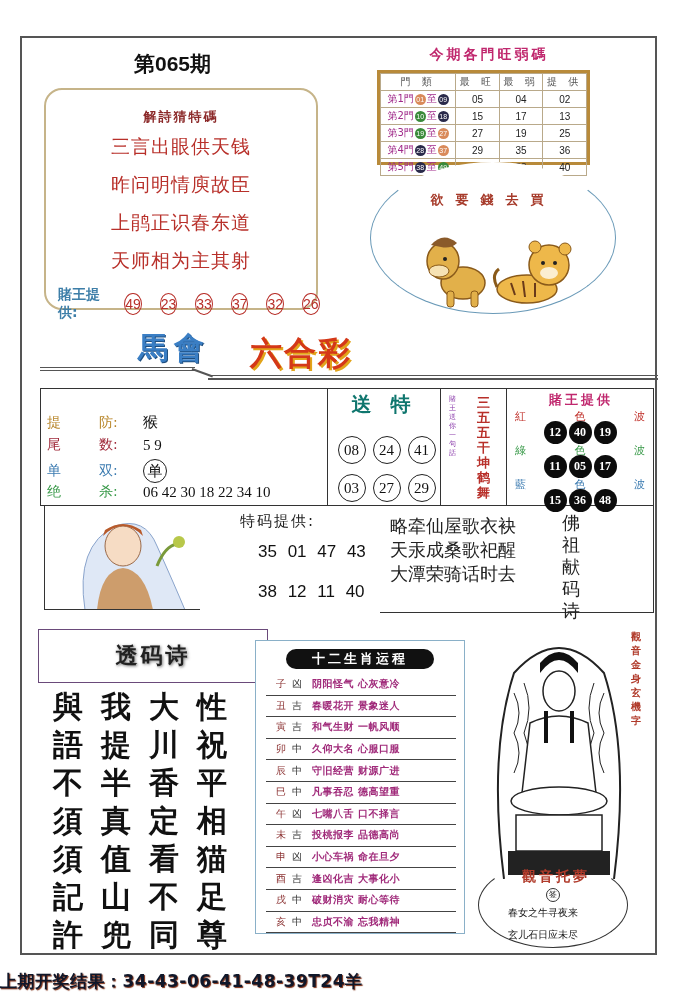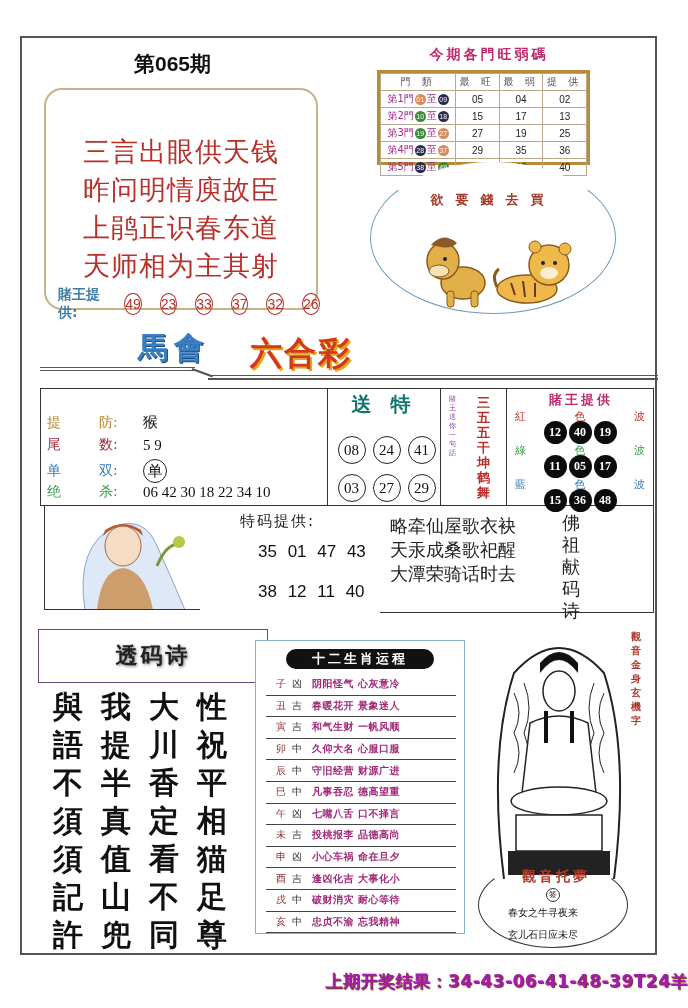--- a/index.html
+++ b/index.html
@@ -7,21 +7,21 @@
   body { position: relative; font-family: "DejaVu Sans", sans-serif; color: #111; }
   .abs { position: absolute; }
   .frame { left: 20px; top: 36px; width: 637px; height: 919px; border: 2px solid #555; background: #fff; }
 
   
   .issue { left: 134px; top: 50px; font-size: 21px; font-weight: bold; color: #111; font-family: "Liberation Sans", sans-serif; }
 
   
   .poem-box { left: 44px; top: 88px; width: 274px; height: 222px; border: 2px solid #c6b489; border-radius: 18px; background: #fff; }
   .poem-title { position: absolute; left: 0; right: 0; top: 18px; text-align: center; font-size: 13px; font-weight: bold; color: #8c2a2a; letter-spacing: 2px; }
-  .poem-line { position: absolute; left: 0; right: 0; text-align: center; font-size: 27px; color: #b8302a; letter-spacing: 1px; font-family: Liberation Serif, serif; }
+  .poem-line { position: absolute; left: 0; right: 0; text-align: center; font-size: 19px; color: #b8302a; letter-spacing: 1px; font-family: Liberation Serif, serif; }
   .poem-provider { position: absolute; left: 12px; top: 196px; display: flex; align-items: center; gap: 18px; }
   .poem-provider .lbl { font-size: 14px; color: #3d7ea8; font-weight: bold; margin-right: 2px; }
   .ring { display: inline-flex; align-items: center; justify-content: center; width: 22px; height: 22px; border: 1.3px solid #b8302a; border-radius: 50%; color: #b8302a; font-size: 14px; font-family: "Liberation Sans", sans-serif; }
 
   
   .st-title { left: 378px; top: 46px; width: 222px; text-align: center; font-size: 14px; font-weight: bold; color: #c0286e; letter-spacing: 3px; }
   .st-table { left: 377px; top: 70px; width: 213px; height: 95px; border: 3px solid #b88a3a; background: #fff; }
   .st-table table { width: 100%; height: 100%; border-collapse: collapse; font-size: 10px; }
   .st-table th, .st-table td { border: 1px solid #b9a98a; text-align: center; padding: 0; height: 17px; }
   .st-table th { color: #555; font-weight: normal; letter-spacing: 4px; }
@@ -77,30 +77,31 @@
   
   .gy-r { left: 484px; top: 633px; width: 150px; height: 246px; }
   .gy-vert { left: 631px; top: 630px; width: 14px; font-size: 10px; color: #b03a2a; line-height: 14px; font-weight: bold; }
   .gy-oval { left: 478px; top: 862px; width: 150px; height: 86px; border: 1.5px solid #333; border-radius: 50%; border-top-color: transparent; }
   .gy-dream { left: 522px; top: 868px; font-size: 14px; color: #b03a2a; font-weight: bold; letter-spacing: 3px; }
   .gy-stamp { left: 546px; top: 888px; width: 14px; height: 14px; border: 1px solid #333; border-radius: 50%; font-size: 8px; text-align: center; line-height: 12px; }
   .gy-l1 { left: 508px; top: 906px; font-size: 10px; color: #111; font-family: "DejaVu Serif", serif; }
   .gy-l2 { left: 508px; top: 928px; font-size: 10px; color: #111; font-family: "DejaVu Serif", serif; }
 
   
-  .footer { left: 0; top: 970px; width: 688px; text-align: right; font-size: 17px; font-weight: bold; color: #a21caf; text-shadow: 1px 1px 1px #7a2a10; letter-spacing: 0.5px; font-family: "DejaVu Sans", sans-serif; }
+  .footer { left: 0; top: 970px; width: 688px; text-align: left; font-size: 17px; font-weight: bold; color: #0f172a; text-shadow: 1px 1px 1px #7a2a10; letter-spacing: 0.5px; font-family: "DejaVu Sans", sans-serif; }
 </style>
 </head>
 <body>
 
 <div class="abs frame"></div>
 
 <div class="abs issue">第065期</div>
 
 <div class="abs poem-box">
+  <div class="poem-title">解詩猜特碼</div>
   <div class="poem-line" style="top:44px">三言出眼供天钱</div>
   <div class="poem-line" style="top:82px">昨问明情庾故臣</div>
   <div class="poem-line" style="top:120px">上鹃正识春东道</div>
   <div class="poem-line" style="top:158px">天师相为主其射</div>
   <div class="poem-provider">
     <span class="lbl">賭王提供:</span>
     <span class="ring">49</span>
     <span class="ring">23</span>
     <span class="ring">33</span>
     <span class="ring">37</span>

